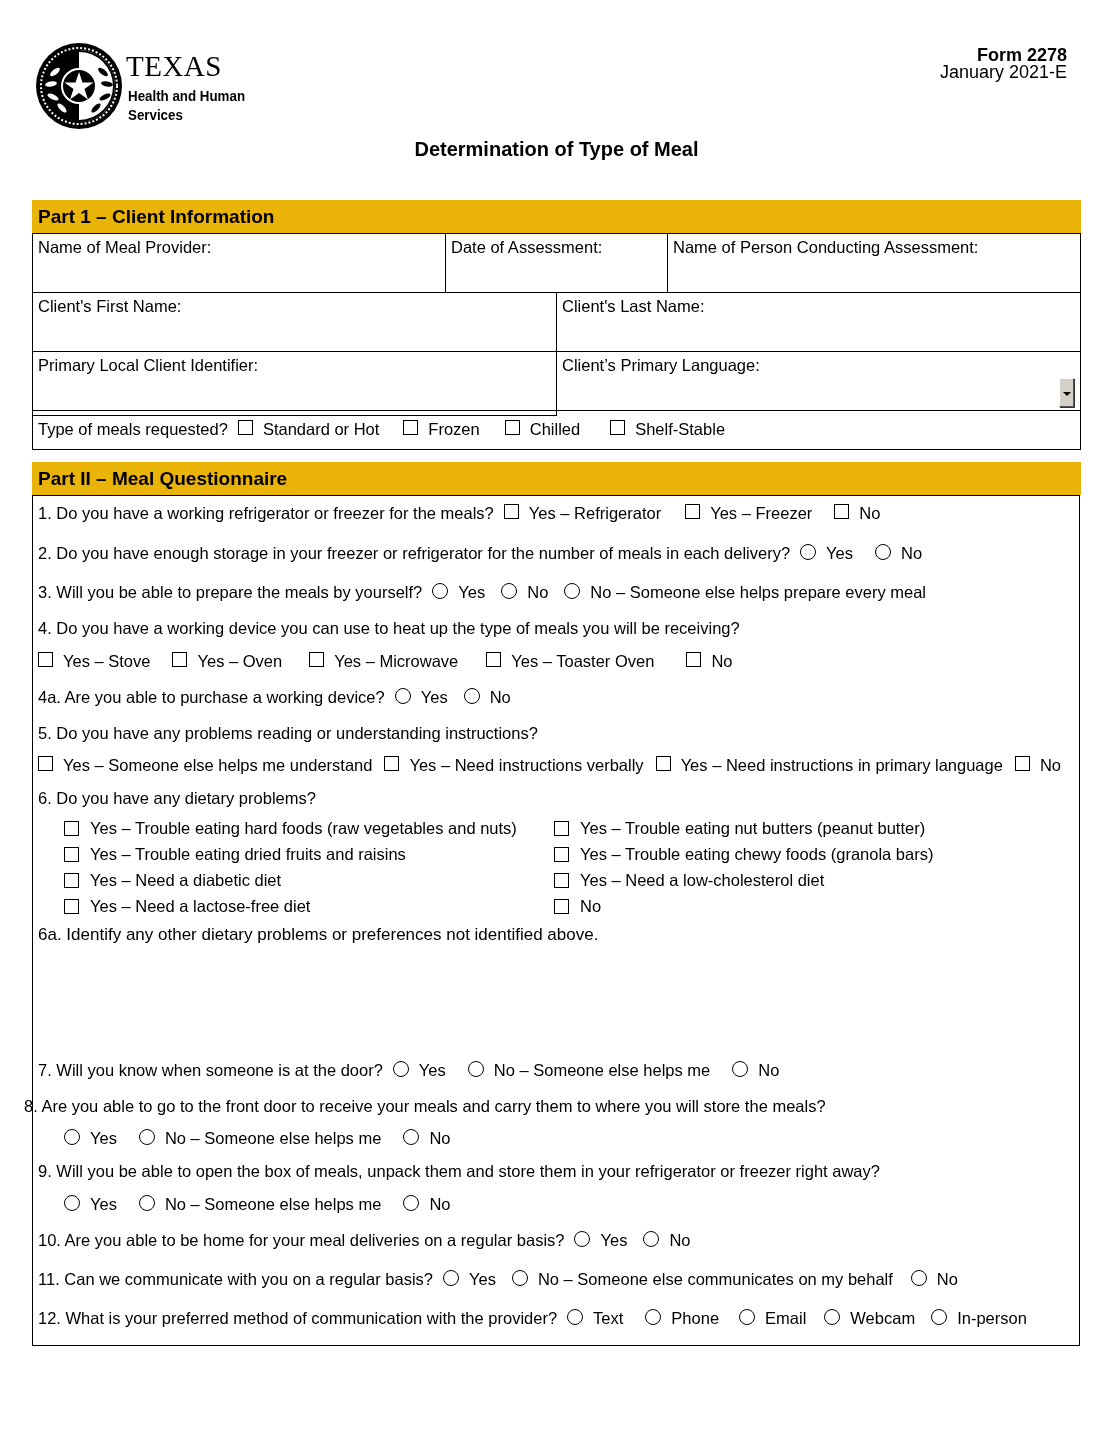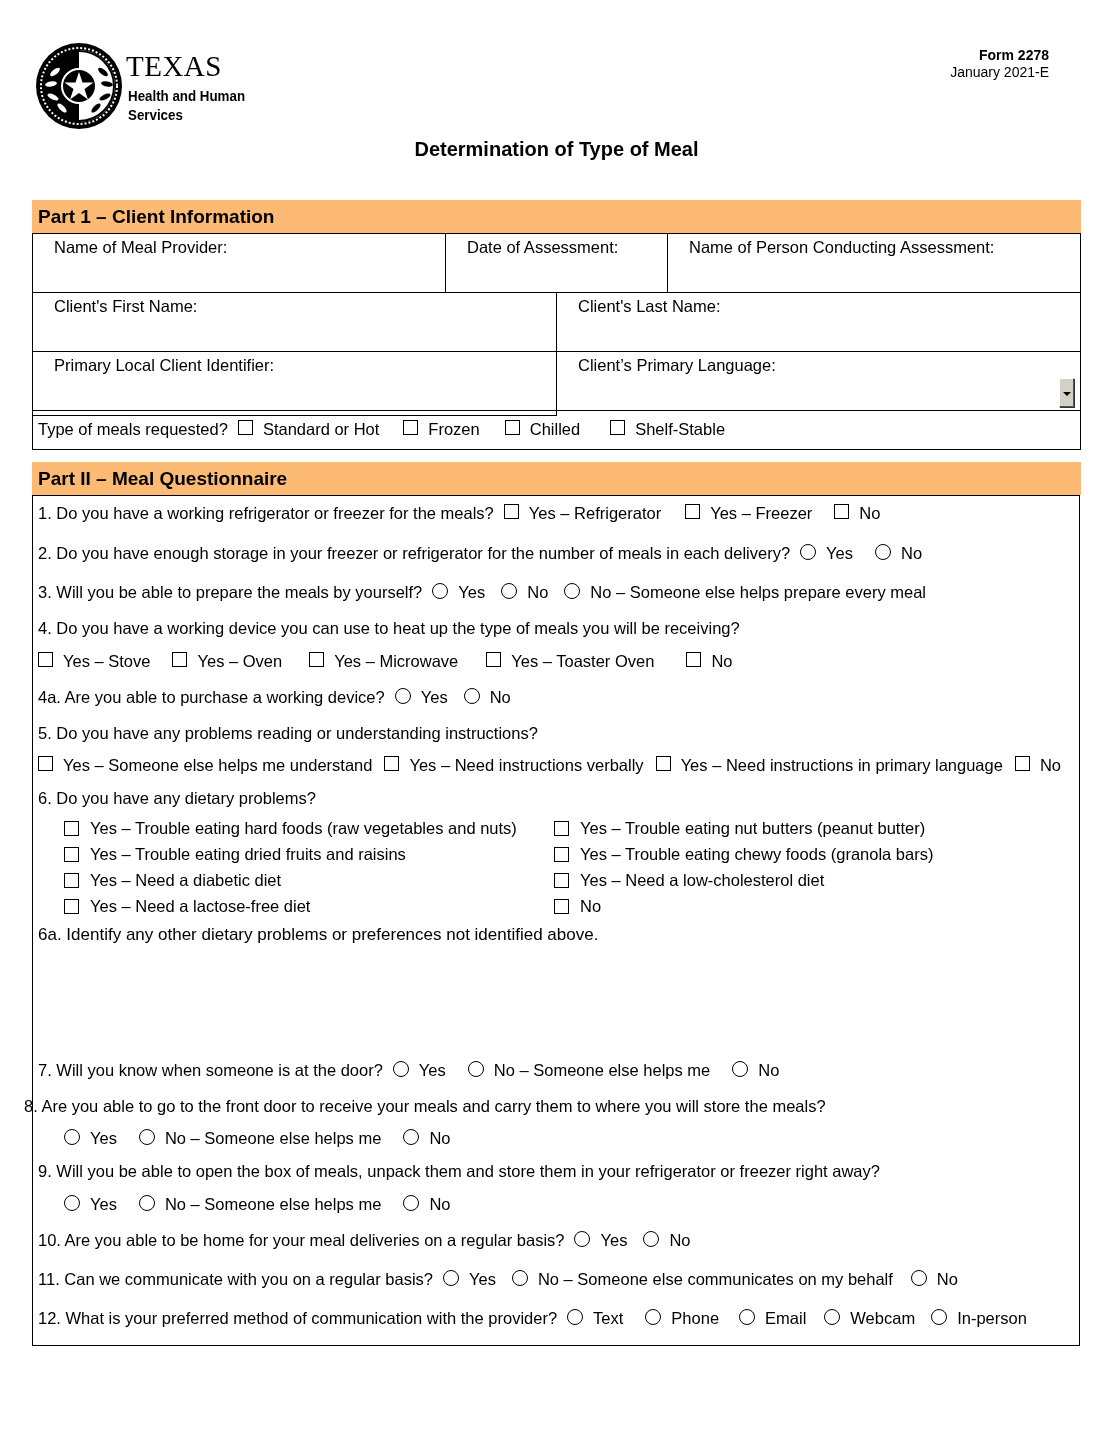--- a/index.html
+++ b/index.html
@@ -2,25 +2,25 @@
 <html><head>
 <meta charset="utf-8">
 <style>
   html, body { margin: 0; padding: 0; background: #ffffff; }
   body { width: 1113px; height: 1440px; position: relative; font-family: "Liberation Sans", sans-serif; color: #000; overflow: hidden; }
   .abs { position: absolute; }
   .logo { left: 35px; top: 42px; width: 240px; height: 88px; }
   .seal { position: absolute; left: 0; top: 0; width: 88px; height: 88px; }
   .logo-texas { position: absolute; left: 91px; top: 10px; font-family: "Liberation Serif", serif; font-size: 29px; letter-spacing: 0.5px; line-height: 1; }
   .logo-sub { position: absolute; left: 93px; top: 44px; font-size: 15.5px; font-weight: bold; line-height: 19px; transform: scaleX(0.86); transform-origin: left top; white-space: nowrap; }
-  .form-no { right: 64px; top: 47px; text-align: right; font-size: 14px; line-height: 17px; }
+  .form-no { right: 46px; top: 47px; text-align: right; font-size: 18px; line-height: 17px; }
   .form-no .b { font-weight: bold; }
   .title { left: 0; width: 1113px; top: 138px; text-align: center; font-size: 20px; font-weight: bold; }
-  .section-head { left: 32px; width: 1049px; height: 33px; background: #fdba74; font-size: 19px; font-weight: bold; box-sizing: border-box; padding-left: 6px; line-height: 33px; }
-  .cell { position: absolute; box-sizing: border-box; border: 1px solid #000; font-size: 16.5px; padding: 4px 21px; }
+  .section-head { left: 32px; width: 1049px; height: 33px; background: #eab308; font-size: 19px; font-weight: bold; box-sizing: border-box; padding-left: 6px; line-height: 33px; }
+  .cell { position: absolute; box-sizing: border-box; border: 1px solid #000; font-size: 16.5px; padding: 4px 5px; }
   .dropdown-btn { position: absolute; right: 6px; bottom: 3px; width: 15px; height: 29px; background: #d4d0c8; border: 1px solid #555; border-top-color:#fff; border-left-color:#fff; box-shadow: 1px 1px 0 #333; box-sizing: border-box; }
   .dropdown-btn::after { content: ""; position: absolute; left: 3px; top: 13px; border-left: 4px solid transparent; border-right: 4px solid transparent; border-top: 4px solid #000; }
   .row { position: absolute; font-size: 16.5px; white-space: nowrap; display: flex; align-items: center; }
   .cb { display: inline-block; width: 15px; height: 15px; border: 1px solid #000; box-sizing: border-box; margin-right: 10px; flex: none; }
   .rb { display: inline-block; width: 16px; height: 16px; border: 1px solid #000; border-radius: 50%; box-sizing: border-box; margin-right: 10px; flex: none; }
   .opt { display: inline-flex; align-items: flex-start; }
   .q2 { position: absolute; left: 32px; top: 495px; width: 1048px; height: 851px; border: 1px solid #000; box-sizing: border-box; }
 </style>
 </head>
 <body>

